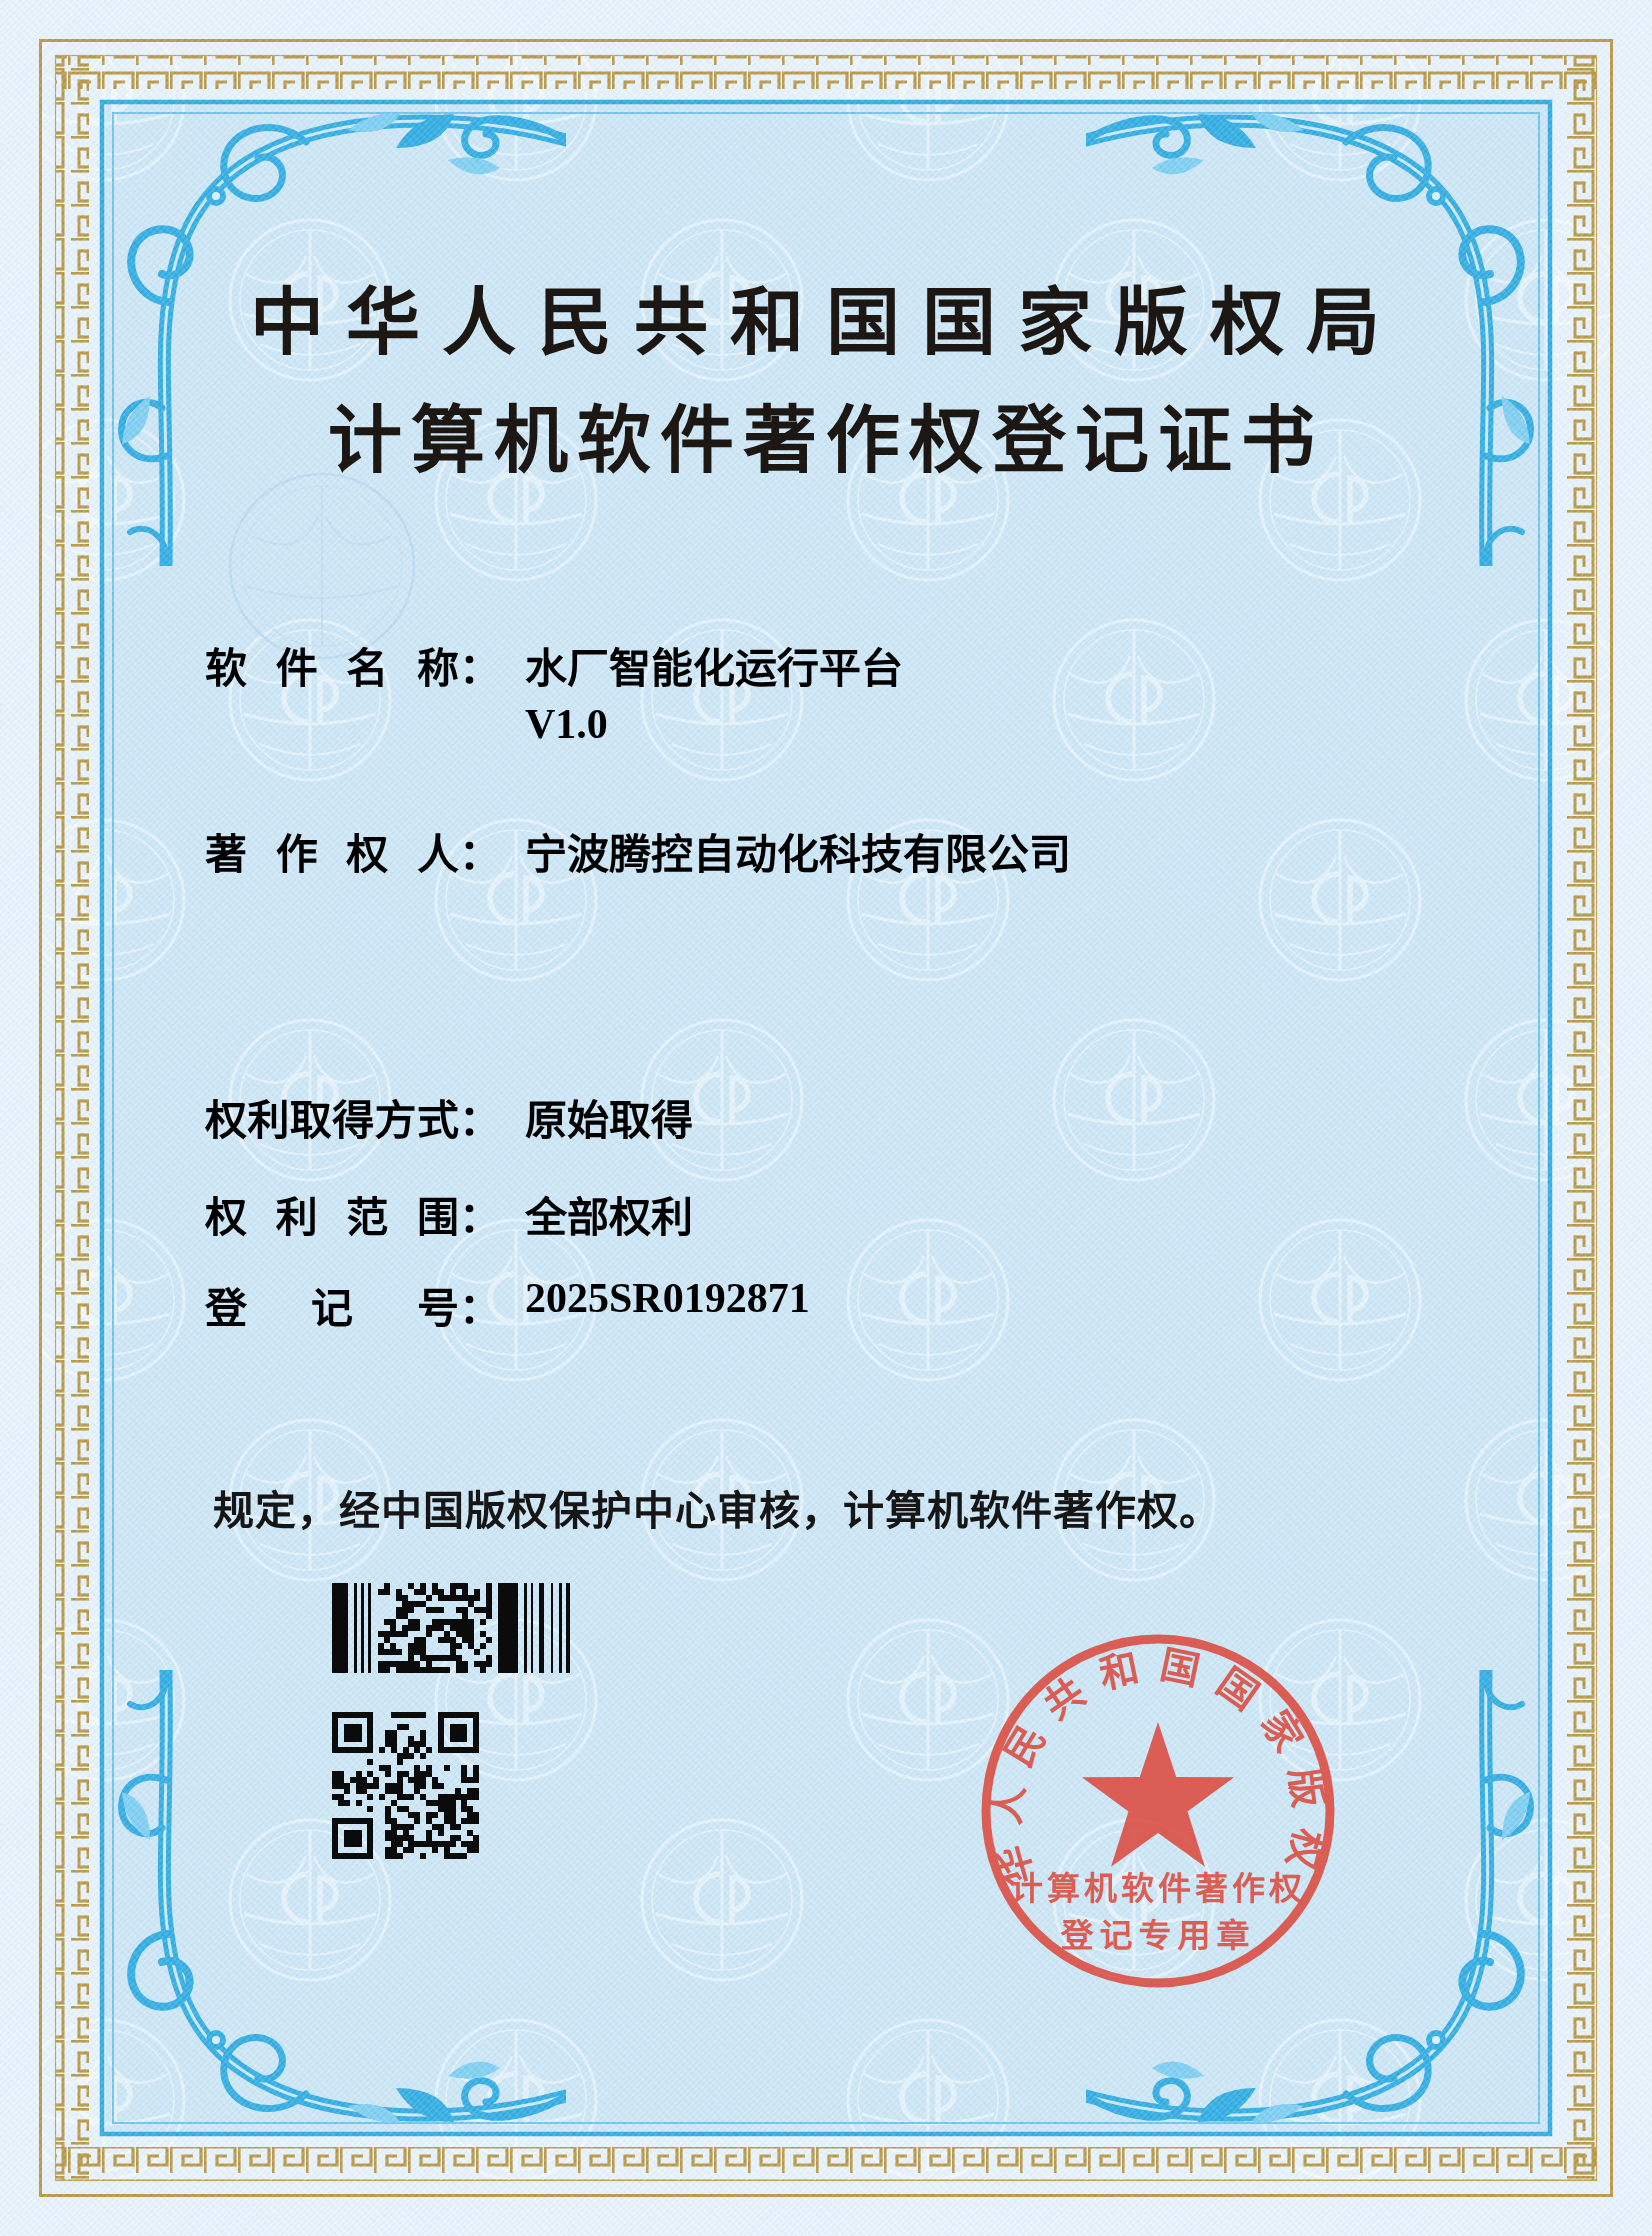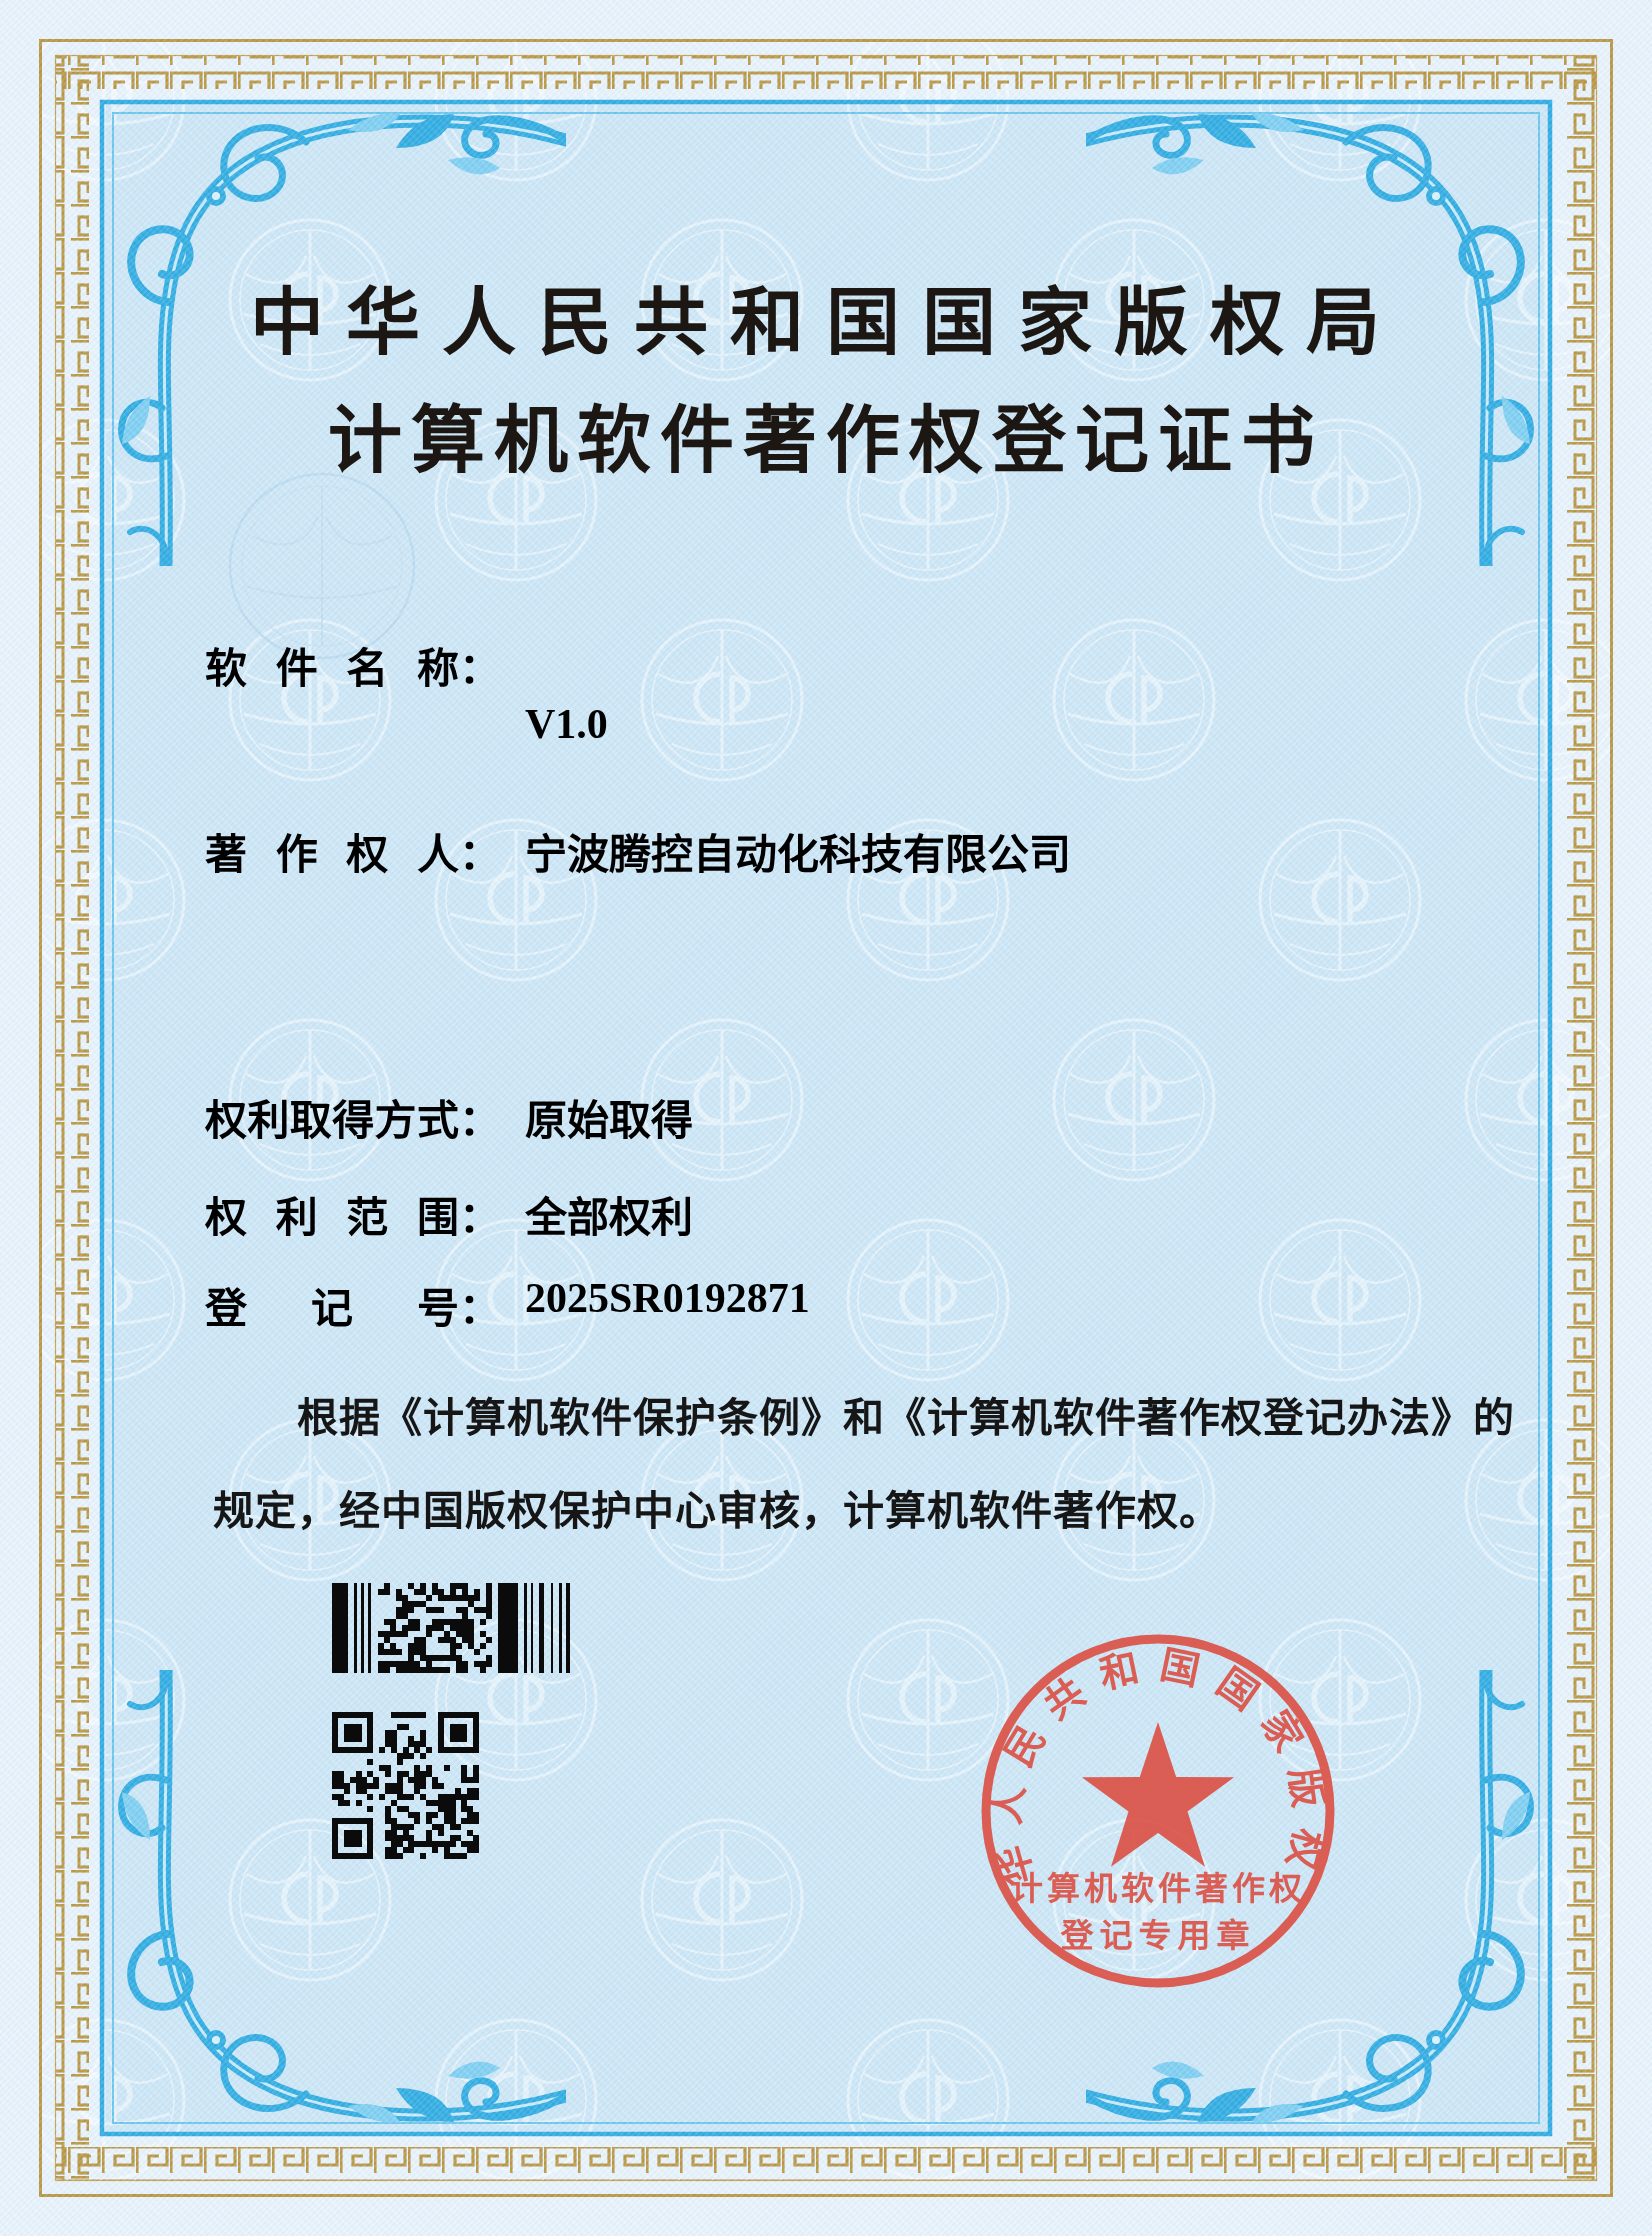--- a/index.html
+++ b/index.html
@@ -160,20 +160,21 @@
   <div class="txt title title2">计算机软件著作权登记证书</div>
 
 
   <div class="field" style="top:634px">
     <span class="jlabel">
         <span>软</span>
         <span>件</span>
         <span>名</span>
         <span>称：</span>
       </span>
+    <span class="value">水厂智能化运行平台</span>
   </div>
   <div class="value2" style="top:700px">V1.0</div>
 
   <div class="field" style="top:820px">
     <span class="jlabel">
         <span>著</span>
         <span>作</span>
         <span>权</span>
         <span>人：</span>
       </span>
@@ -204,21 +205,20 @@
 
   <div class="field" style="top:1274px">
     <span class="jlabel">
         <span>登</span>
         <span>记</span>
         <span>号：</span>
       </span>
     <span class="value">2025SR0192871</span>
   </div>
 
-  <div class="bodyline" style="top:1384px;left:297px">根据《计算机软件保护条例》和《计算机软件著作权登记办法》的</div>
   <div class="bodyline" style="top:1477px;left:213px">规定，经中国版权保护中心审核，计算机软件著作权。</div>
 
   <div id="barcode">
       <div style="left: 0px; top: 0px; width: 16px; height: 90px;"></div>
       <div style="left: 22px; top: 0px; width: 3px; height: 90px;"></div>
       <div style="left: 29px; top: 0px; width: 3px; height: 90px;"></div>
       <div style="left: 36px; top: 0px; width: 3px; height: 90px;"></div>
       <div style="left: 46px; top: 6px; width: 6px; height: 6px;"></div>
       <div style="left: 46px; top: 48px; width: 6px; height: 6px;"></div>
       <div style="left: 46px; top: 60px; width: 6px; height: 6px;"></div>

